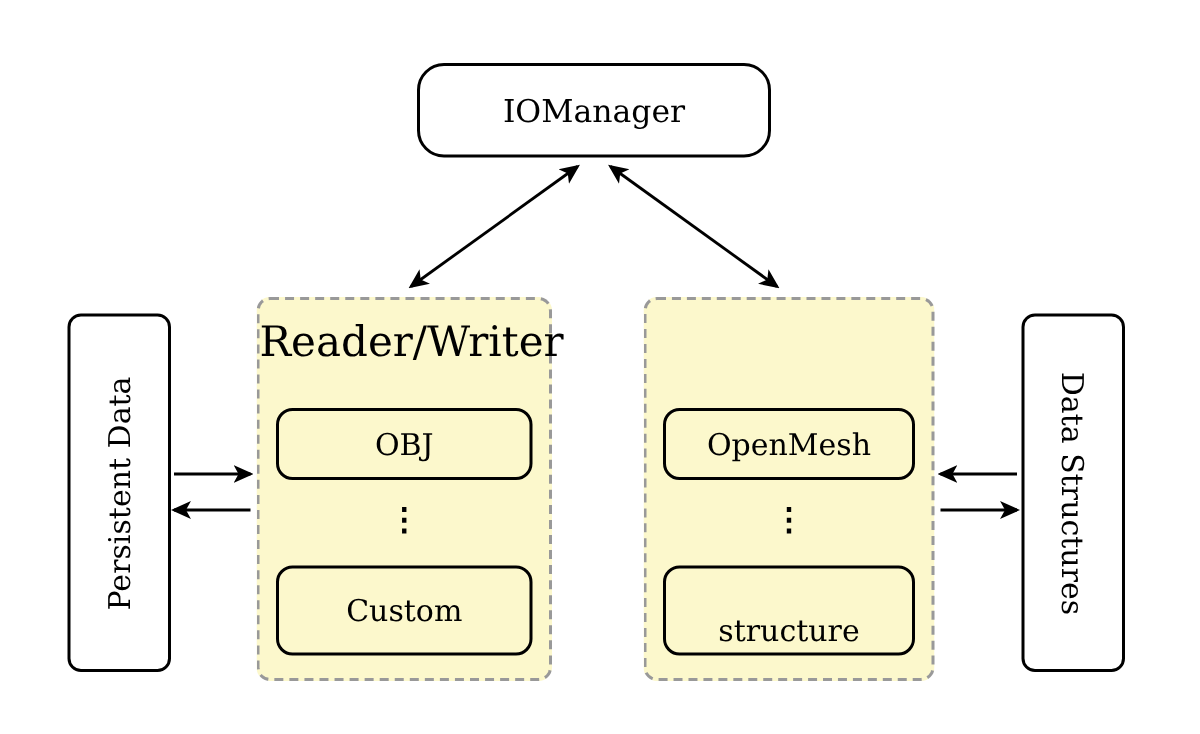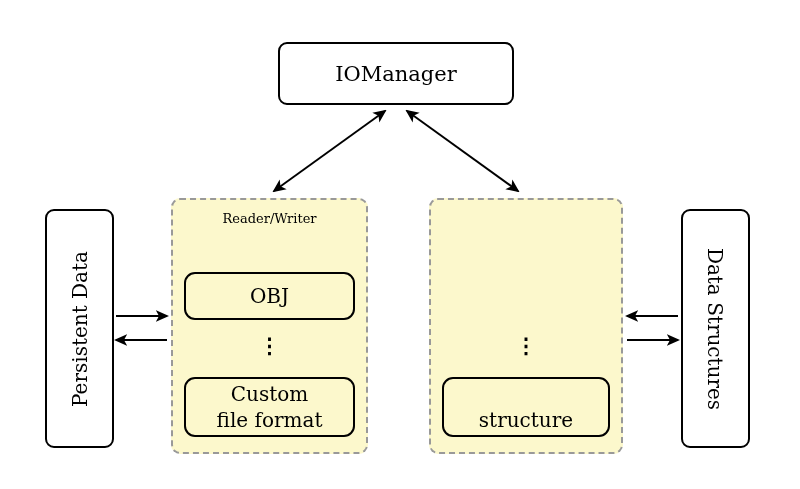--- a/index.html
+++ b/index.html
@@ -19,40 +19,40 @@
     overflow:hidden;
   }
   .node{
     position:absolute;
     background:var(--box-fill);
     border:2.2px solid var(--box-border);
     border-radius:9px;
     display:flex;align-items:center;justify-content:center;
     box-sizing:border-box;
   }
-  .io-manager{left:278px;top:42px;width:236px;height:63px;font-size:21px;}
+  .io-manager{left:278px;top:42px;width:236px;height:63px;font-size:21px;border-radius:18px;}
   .side-node{width:69px;}
   .persistent{left:45px;top:209px;height:239px;}
   .datastruct{left:681px;top:209px;height:239px;}
   .vtext{white-space:nowrap;font-size:20px;}
   .vtext.up{transform:rotate(-90deg);}
   .vtext.down{transform:rotate(90deg);}
   .container{
     position:absolute;
     top:198px;width:197px;height:256px;
     background:var(--container-fill);
     border:2px dashed var(--container-border);
     border-radius:9px;
     box-sizing:border-box;
   }
   .container.left{left:171px;}
   .container.right{left:429px;width:194px;}
   .container-title{
     position:absolute;left:0;right:0;top:11px;
-    text-align:center;font-size:13px;
+    text-align:center;font-size:28px;
   }
   .item-box{
     position:absolute;
     left:11px;right:11px;
     background:var(--container-fill);
     border:2.6px solid var(--box-border);
     border-radius:11px;
     display:flex;align-items:center;justify-content:center;
     box-sizing:border-box;
     text-align:center;
@@ -100,26 +100,28 @@
 
   <div class="container left">
     <div class="container-title">Reader/Writer</div>
     <div class="item-box item-top">
       <span>OBJ</span>
     </div>
     <div class="ellipsis">⋮</div>
     <div class="item-box item-bottom">
       <span>
         <span>Custom</span><br>
-        <span>file format</span>
       </span>
     </div>
   </div>
 
   <div class="container right">
+    <div class="item-box item-top">
+      <span>OpenMesh</span>
+    </div>
     <div class="ellipsis">⋮</div>
     <div class="item-box item-bottom">
       <span>
         <br>
         <span>structure</span>
       </span>
     </div>
   </div>
 
 </div>

